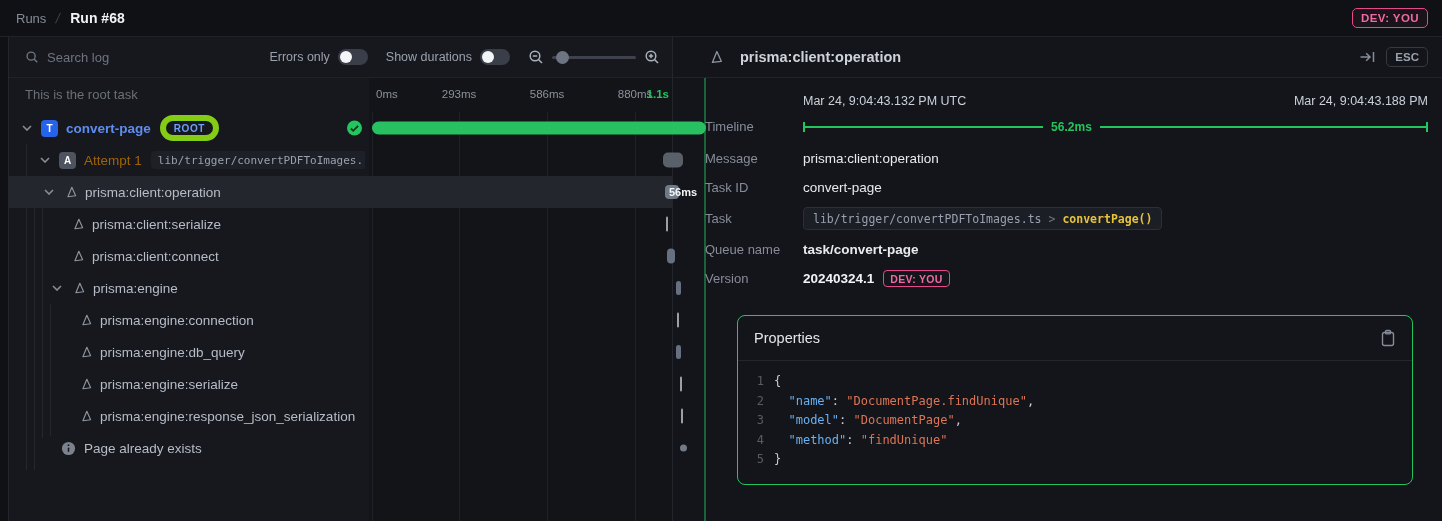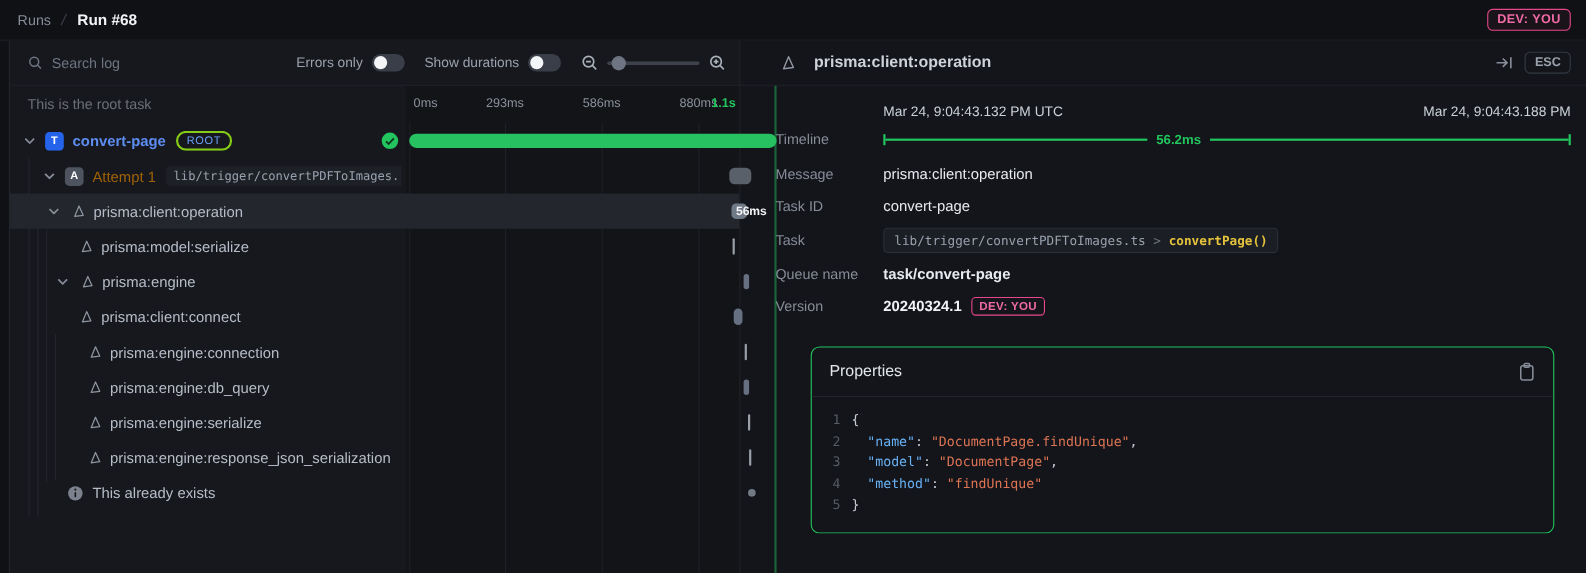--- a/index.html
+++ b/index.html
@@ -55,22 +55,22 @@
   .chev { width:16px; flex:none; display:flex; align-items:center; justify-content:center; color:#878c99; margin-right:6px; cursor:pointer; }
   .sq-badge { width:17px; height:17px; flex:none; border-radius:4px; display:flex; align-items:center; justify-content:center;
               font-size:10px; font-weight:700; color:#fff; margin-right:8px; }
   .sq-badge.blue { background:#2563eb; }
   .sq-badge.gray { background:#4d545f; }
   .prisma-ic { width:16px; flex:none; display:flex; align-items:center; justify-content:center; color:#8f96a1; margin-right:6px; }
   .info-ic { width:16px; flex:none; display:flex; align-items:center; justify-content:center; color:#7c828d; margin-right:8px; }
   .row-label { font-size:13.5px; color:#b6bcc8; }
   .row-label.blue { color:#5e8df2; font-weight:600; }
   .row-label.bright { color:#a16207; }
-  .root-pill { margin-left:9px; border:2px solid #84cc16; color:#6aa0f8; border-radius:999px;
-               padding:1.5px 8px; font-size:10px; font-weight:400; letter-spacing:.6px; }
+  .root-pill { margin-left:9px; border:6px solid #84cc16; color:#6aa0f8; border-radius:999px;
+               padding:1.5px 8px; font-size:10px; font-weight:700; letter-spacing:.6px; }
   .code-chip { margin-left:9px; background:#1d2127; border-radius:4px; padding:2.5px 7px;
                font-family:"DejaVu Sans Mono", monospace; font-size:11px; color:#99a1ae; }
   .check-ic { position:absolute; left:338px; top:50%; transform:translateY(-50%); width:15px; height:15px;
               border-radius:50%; background:#22c55e; display:flex; align-items:center; justify-content:center; }
   .mark { position:absolute; top:50%; transform:translateY(-50%); }
   .bar-green { height:13px; border-radius:7px; background:#28c161; }
   .pill { background:#667080; border-radius:4px; }
   .tickmark { width:2px; height:15px; background:#99a0aa; border-radius:1px; }
   .dotmark { width:7px; height:7px; border-radius:50%; background:#727a85; }
   .dur-label { position:absolute; top:50%; transform:translateY(-50%); font-size:11px; font-weight:600; color:#f3f4f6; }
@@ -248,52 +248,52 @@
           <span class="dur-label" style="left:660px">56ms</span>
         </div>
 
         <div class="row">
           <div class="row-content" style="padding-left:61px">
             <span class="prisma-ic">
                 <svg width="13" height="14" viewBox="0 0 16 16" fill="none" stroke="currentColor" stroke-width="1.4" stroke-linejoin="round">
                   <path d="M8.4 2.2 13.1 12.6 3.6 13.8Z"></path>
                 </svg>
               </span>
-            <span class="row-label">prisma:model:serialize</span>
+            <span class="row-label">prisma:client:serialize</span>
           </div>
           <span class="mark tickmark" style="left:657px"></span>
+        </div>
+
+        <div class="row">
+          <div class="row-content" style="padding-left:61px">
+            <span class="prisma-ic">
+                <svg width="13" height="14" viewBox="0 0 16 16" fill="none" stroke="currentColor" stroke-width="1.4" stroke-linejoin="round">
+                  <path d="M8.4 2.2 13.1 12.6 3.6 13.8Z"></path>
+                </svg>
+              </span>
+            <span class="row-label">prisma:client:connect</span>
+          </div>
+          <span class="mark pill" style="left:658px;width:8px;height:15px"></span>
         </div>
 
         <div class="row">
           <div class="row-content" style="padding-left:40px">
             <span class="chev">
                 <svg width="10" height="6" viewBox="0 0 10 6" fill="none" stroke="currentColor" stroke-width="1.6">
                   <path d="M1 1l4 4 4-4"></path>
                 </svg>
               </span>
             <span class="prisma-ic">
                 <svg width="13" height="14" viewBox="0 0 16 16" fill="none" stroke="currentColor" stroke-width="1.4" stroke-linejoin="round">
                   <path d="M8.4 2.2 13.1 12.6 3.6 13.8Z"></path>
                 </svg>
               </span>
             <span class="row-label">prisma:engine</span>
           </div>
           <span class="mark pill" style="left:667px;width:5px;height:14px;border-radius:2.5px"></span>
-        </div>
-
-        <div class="row">
-          <div class="row-content" style="padding-left:61px">
-            <span class="prisma-ic">
-                <svg width="13" height="14" viewBox="0 0 16 16" fill="none" stroke="currentColor" stroke-width="1.4" stroke-linejoin="round">
-                  <path d="M8.4 2.2 13.1 12.6 3.6 13.8Z"></path>
-                </svg>
-              </span>
-            <span class="row-label">prisma:client:connect</span>
-          </div>
-          <span class="mark pill" style="left:658px;width:8px;height:15px"></span>
         </div>
 
         <div class="row">
           <div class="row-content" style="padding-left:69px">
             <span class="prisma-ic">
                 <svg width="13" height="14" viewBox="0 0 16 16" fill="none" stroke="currentColor" stroke-width="1.4" stroke-linejoin="round">
                   <path d="M8.4 2.2 13.1 12.6 3.6 13.8Z"></path>
                 </svg>
               </span>
             <span class="row-label">prisma:engine:connection</span>
@@ -339,21 +339,21 @@
 
         <div class="row">
           <div class="row-content" style="padding-left:51px">
             <span class="info-ic">
               <svg width="15" height="15" viewBox="0 0 16 16">
                   <circle cx="8" cy="8" r="7" fill="#7c828d"></circle>
                   <rect x="7.2" y="6.8" width="1.6" height="5" rx="0.8" fill="#16181d"></rect>
                   <circle cx="8" cy="4.4" r="1" fill="#16181d"></circle>
                 </svg>
             </span>
-            <span class="row-label">This already exists</span>
+            <span class="row-label">Page already exists</span>
           </div>
           <span class="mark dotmark" style="left:671px"></span>
         </div>
       </div>
     </section>
 
     <section class="right-panel">
       <div class="rp-header">
         <span class="prisma-ic">
             <svg width="15" height="16" viewBox="0 0 16 16" fill="none" stroke="currentColor" stroke-width="1.4" stroke-linejoin="round">

